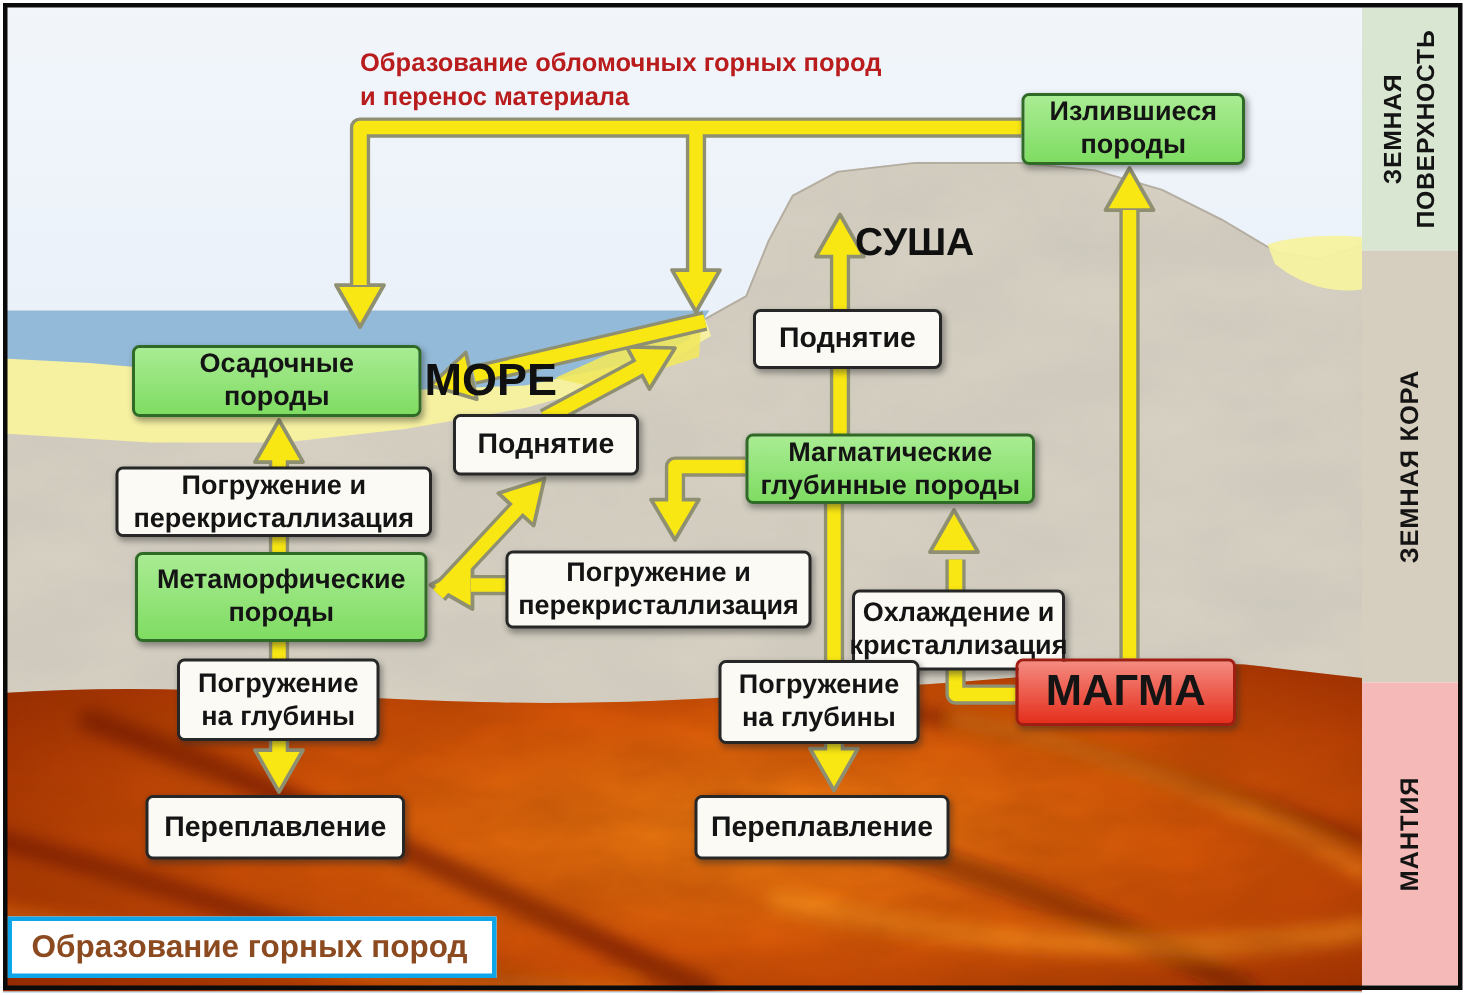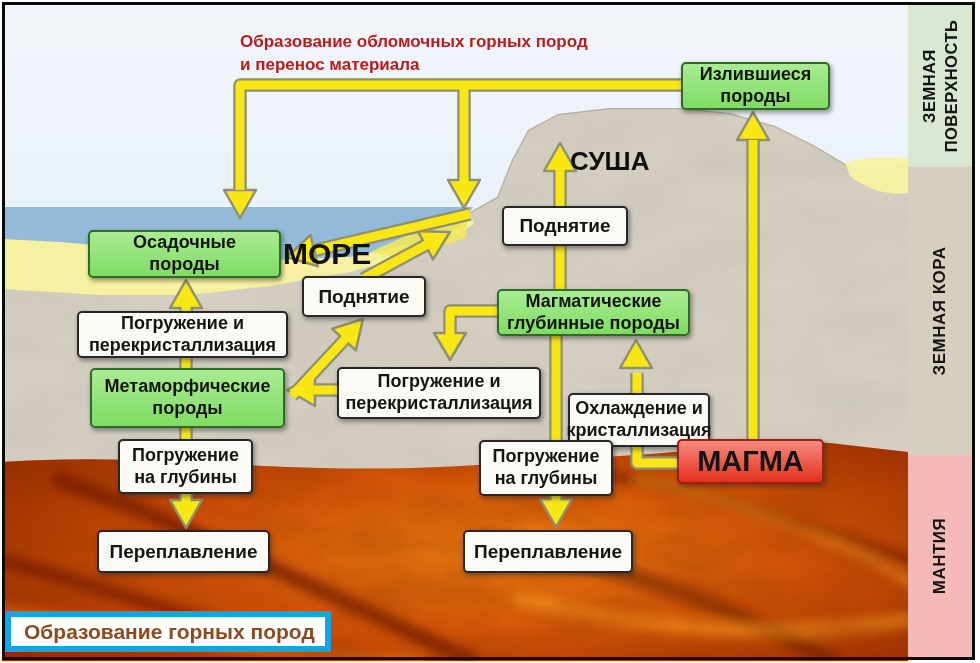--- a/index.html
+++ b/index.html
@@ -12,21 +12,21 @@
         text-align:center;font-weight:bold;color:#141414;border-radius:5px;line-height:1.22;
         padding:2px 6px;box-sizing:border-box;white-space:pre-line;
         box-shadow:1.5px 2.5px 4px rgba(40,40,40,.45);}
   .node.green{background:linear-gradient(180deg,#a9ec93,#7fdc62);border:2px solid #2f6b26;}
   .node.white{background:#fbfaf4;border:2px solid #272727;}
   .node.red{background:linear-gradient(180deg,#f58a7f,#e42f1d);border:2px solid #a01d12;}
   .geo-label{position:absolute;z-index:10;font-weight:bold;color:#101010;text-align:right;}
   .caption{position:absolute;z-index:10;font-weight:bold;color:#b91c1c;font-size:17px;
            line-height:1.35;white-space:pre-line;}
   .title-box{position:absolute;z-index:12;left:5px;top:611px;width:326px;height:41px;
-             background:#ffffff;border:6px solid #0ea5e9;display:flex;align-items:center;
+             background:#ffffff;border:3px solid #0ea5e9;display:flex;align-items:center;
              box-sizing:border-box;padding-left:13px;}
   .title-box span{font-weight:bold;font-size:21px;color:#8c4a20;}
   .sidebar-band{position:absolute;left:908px;width:64px;z-index:5;}
   .sidebar-label{position:absolute;z-index:6;display:flex;align-items:center;justify-content:center;
                  transform:rotate(-90deg);font-weight:bold;color:#141414;text-align:center;
                  white-space:pre-line;letter-spacing:0.5px;}
 </style>
 </head>
 <body>
 

